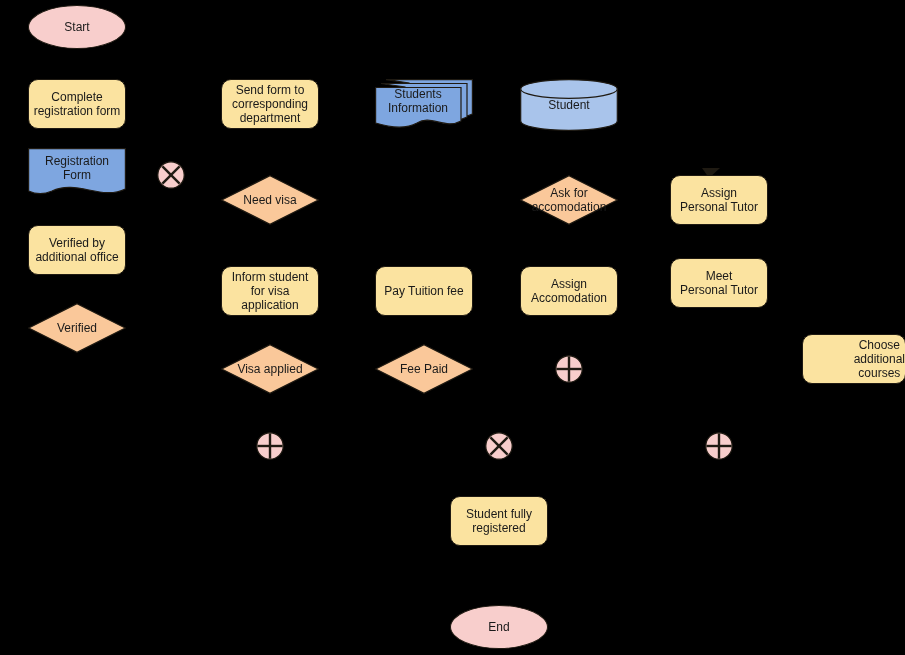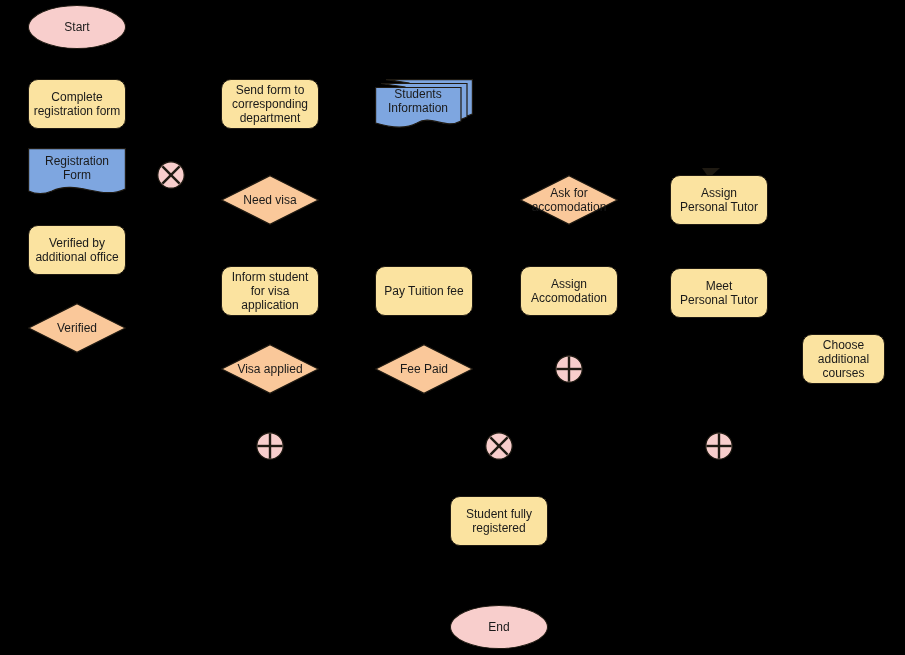--- a/index.html
+++ b/index.html
@@ -217,20 +217,27 @@
   </div>
 
   <div class="node gateway" style="left:485px;top:432px;width:28px;height:28px;">
     <svg class="gw-shape" viewBox="0 0 28 28">
       <circle cx="14" cy="14" r="13.2" fill="#F8CECC" stroke="#1f1a12" stroke-width="1.2"></circle>
       <line x1="5.4" y1="5.4" x2="22.6" y2="22.6" stroke="#1f1a12" stroke-width="2.4"></line>
       <line x1="22.6" y1="5.4" x2="5.4" y2="22.6" stroke="#1f1a12" stroke-width="2.4"></line>
     </svg>
   </div>
 
+  <div class="node cyl" style="left:520px;top:79px;width:98px;height:52px;">
+    <svg class="cyl-shape" viewBox="0 0 98 52" preserveAspectRatio="none">
+      <path d="M0.7,10 V42 C0.7,47.5 22,51.3 49,51.3 C76,51.3 97.3,47.5 97.3,42 V10 Z" fill="#A9C4EB" stroke="#1f1a12" stroke-width="1.2"></path>
+      <ellipse cx="49" cy="10" rx="48.3" ry="9.3" fill="#A9C4EB" stroke="#1f1a12" stroke-width="1.2"></ellipse>
+    </svg>
+    <span class="cyl-label">Student</span>
+  </div>
 
   <div class="node diamond" style="left:520px;top:175px;width:98px;height:50px;">
     <svg class="dia-shape" viewBox="0 0 98 50" preserveAspectRatio="none">
       <polygon points="49,0.7 97.3,25 49,49.3 0.7,25" fill="#FAC89A" stroke="#1f1a12" stroke-width="1.2"></polygon>
     </svg>
     <span class="dia-label">Ask for
 accomodation</span>
   </div>
 
   <div class="node rect" style="left:520px;top:266px;width:98px;height:50px;">
@@ -250,35 +257,35 @@
     <svg viewBox="0 0 24 14" style="width:100%;height:100%;">
       <path d="M2,2 L20,2 L9,12 Z" fill="#1f1a12"></path>
     </svg>
   </div>
 
   <div class="node rect" style="left:670px;top:175px;width:98px;height:50px;">
     <span>Assign
 Personal Tutor</span>
   </div>
 
-  <div class="node rect" style="left:670px;top:268px;width:98px;height:50px;">
+  <div class="node rect" style="left:670px;top:258px;width:98px;height:50px;">
     <span>Meet
 Personal Tutor</span>
   </div>
 
 
   <div class="node gateway" style="left:705px;top:432px;width:28px;height:28px;">
     <svg class="gw-shape" viewBox="0 0 28 28">
       <circle cx="14" cy="14" r="13.2" fill="#F8CECC" stroke="#1f1a12" stroke-width="1.2"></circle>
       <line x1="14" y1="1.4" x2="14" y2="26.6" stroke="#1f1a12" stroke-width="2.4"></line>
       <line x1="1.4" y1="14" x2="26.6" y2="14" stroke="#1f1a12" stroke-width="2.4"></line>
     </svg>
   </div>
 
-  <div class="node rect" style="left:802px;top:334px;width:83px;height:50px;">
+  <div class="node rect" style="left:802px;top:334px;width:104px;height:50px;justify-content:flex-end;">
     <span>Choose
 additional
 courses</span>
   </div>
 
   <div class="node rect" style="left:450px;top:496px;width:98px;height:50px;">
     <span>Student fully
 registered</span>
   </div>
 

